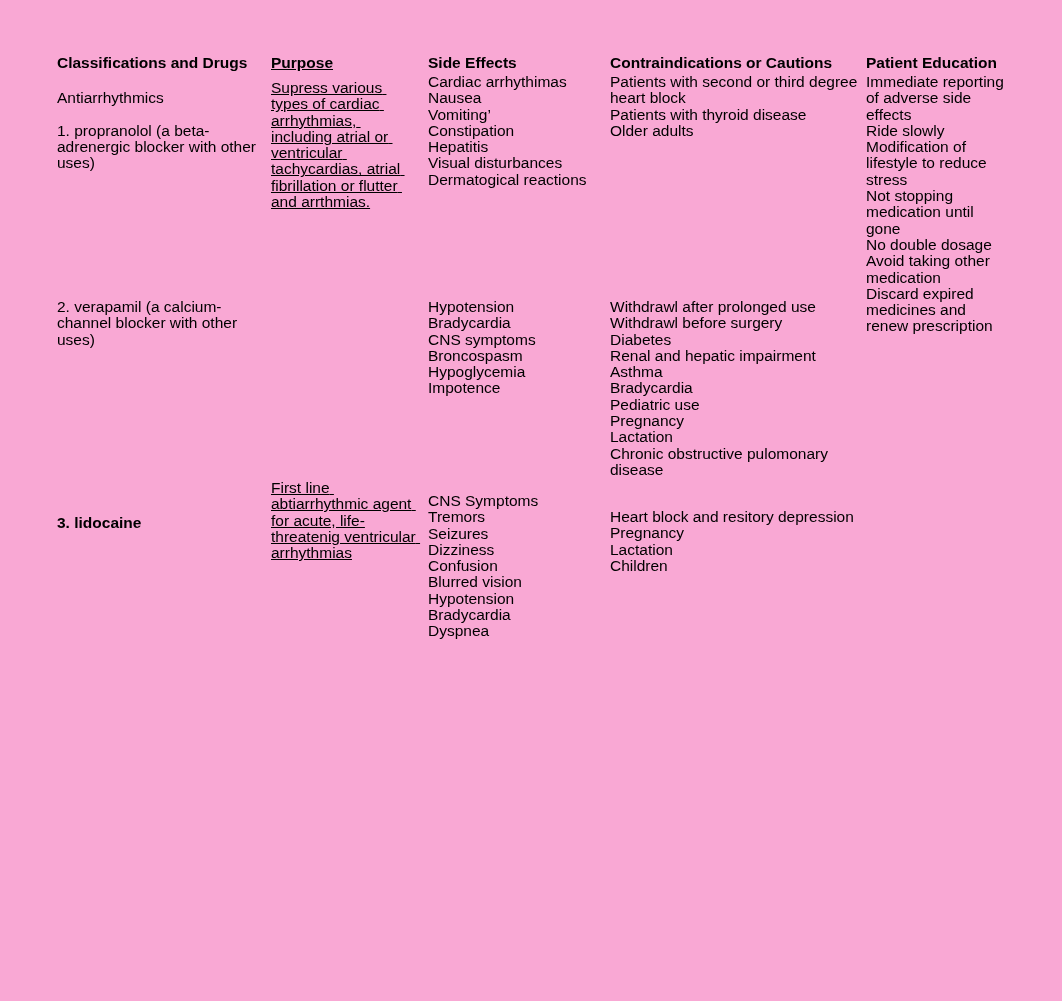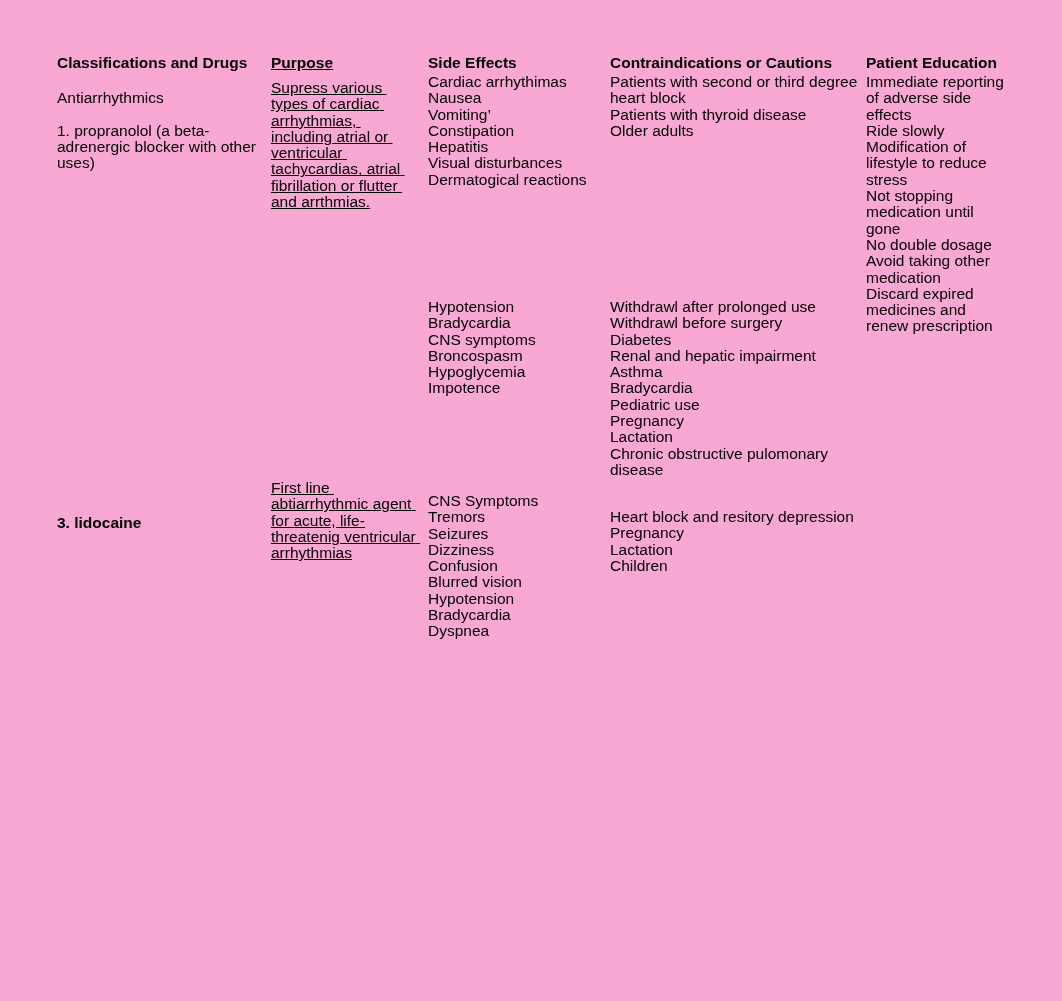--- a/index.html
+++ b/index.html
@@ -104,20 +104,21 @@
 Older adults</div>
 
   <div class="cell col-edu r1-edu">Immediate reporting of adverse side effects
 Ride slowly
 Modification of lifestyle to reduce stress
 Not stopping medication until gone
 No double dosage
 Avoid taking other medication
 Discard expired medicines and renew prescription</div>
 
+  <div class="cell col-class r2-class">2. verapamil (a calcium-channel blocker with other uses)</div>
 
 
   <div class="cell col-side r2-side">Hypotension
 Bradycardia
 CNS symptoms
 Broncospasm
 Hypoglycemia
 Impotence</div>
 
   <div class="cell col-contra r2-contra">Withdrawl after prolonged use

